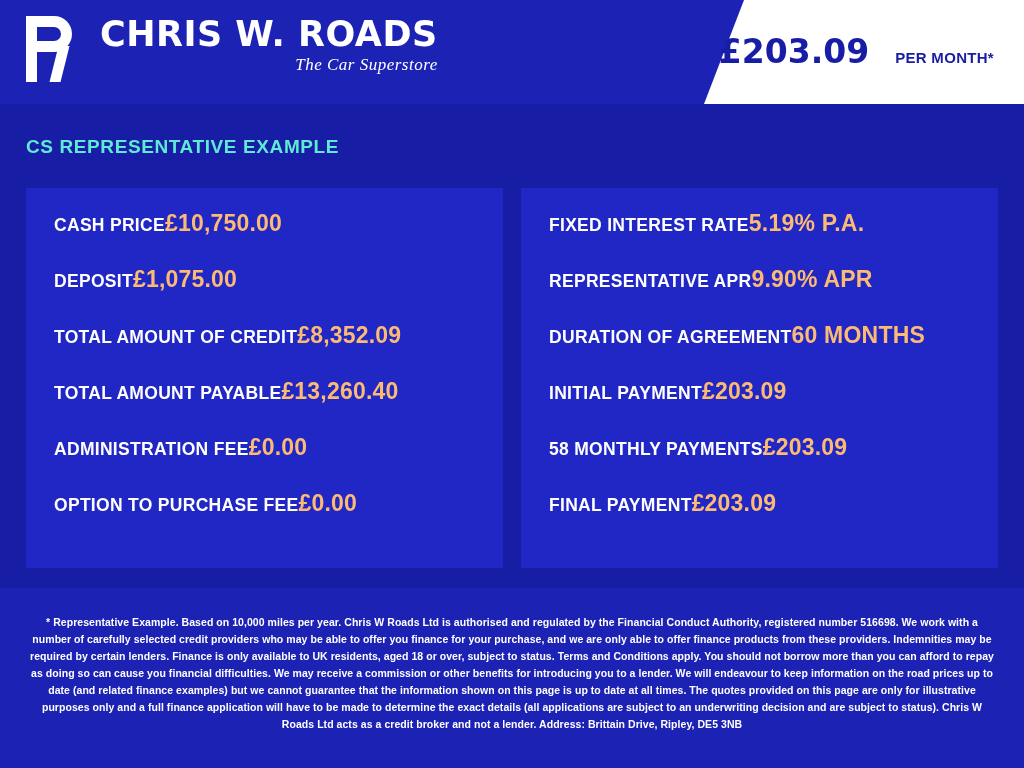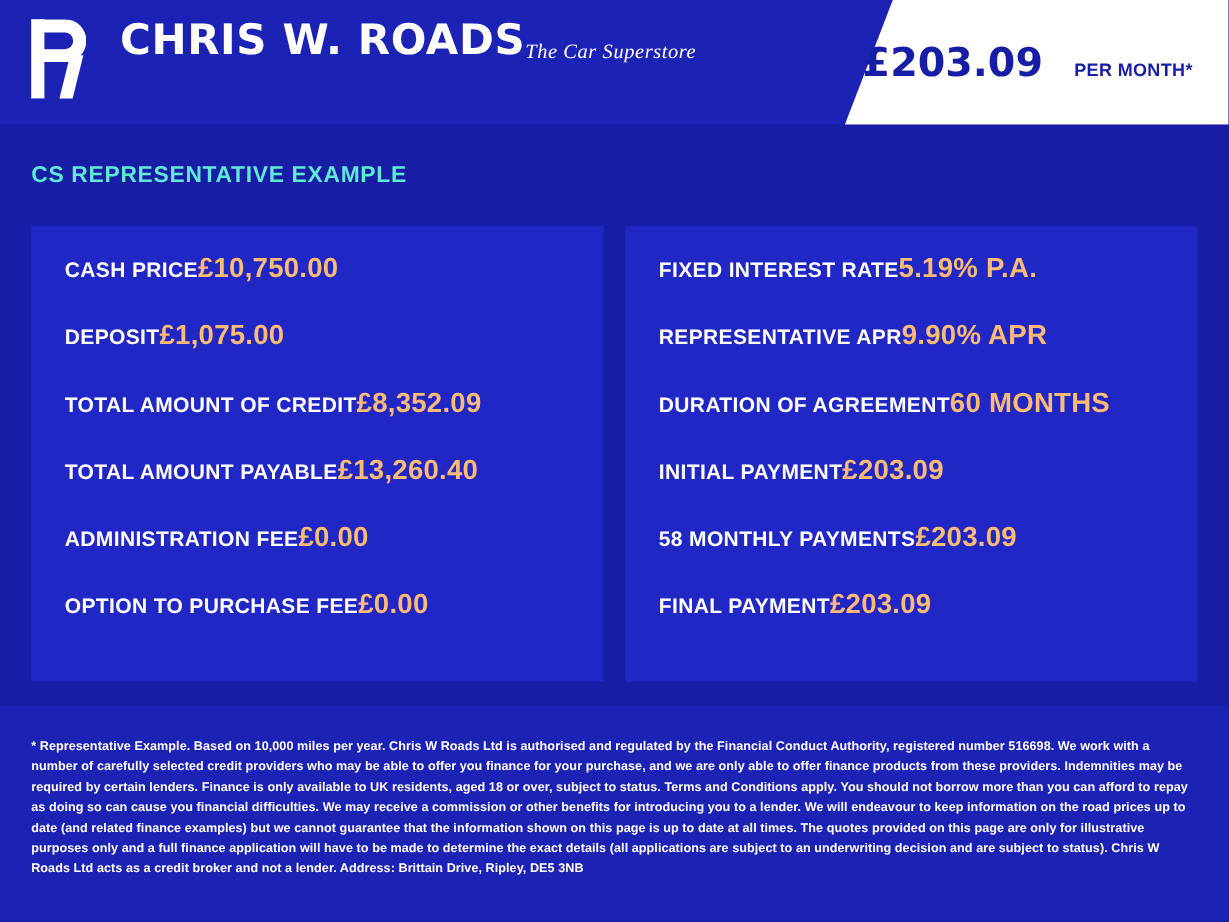--- a/index.html
+++ b/index.html
@@ -69,33 +69,33 @@
     position: absolute;
     left: 28px;
     top: 30px;
     width: 11px;
     height: 36px;
     background: #ffffff;
     transform: skewX(-14deg);
   }
   .logo-text {
     display: flex;
-    flex-direction: row;
+    flex-direction: column;
   }
   .logo-title {
     font-size: 35px;
     font-weight: bold;
     letter-spacing: 0.5px;
     color: #ffffff;
     line-height: 1.05;
     font-family: "DejaVu Sans", sans-serif;
   }
   .logo-sub {
     align-self: flex-end;
-    margin-top: 12px;
+    margin-top: 2px;
     font-size: 17px;
     font-style: italic;
     color: #ffffff;
     font-family: "Liberation Serif", serif;
     letter-spacing: 0.5px;
   }
   .price-block {
     position: absolute;
     right: 30px;
     top: 32px;
@@ -170,21 +170,21 @@
     width: 1024px;
     height: 180px;
     background: #1b22b4;
     padding: 26px 26px 0 26px;
   }
   .footer p {
     font-size: 10.5px;
     line-height: 1.62;
     color: #ffffff;
     font-weight: bold;
-    text-align: left;
+    text-align: center;
     letter-spacing: 0.05px;
   }
 </style>
 </head>
 <body>
 
 <div class="page">
 
   <div class="header">
     <div class="header-wedge"></div>

